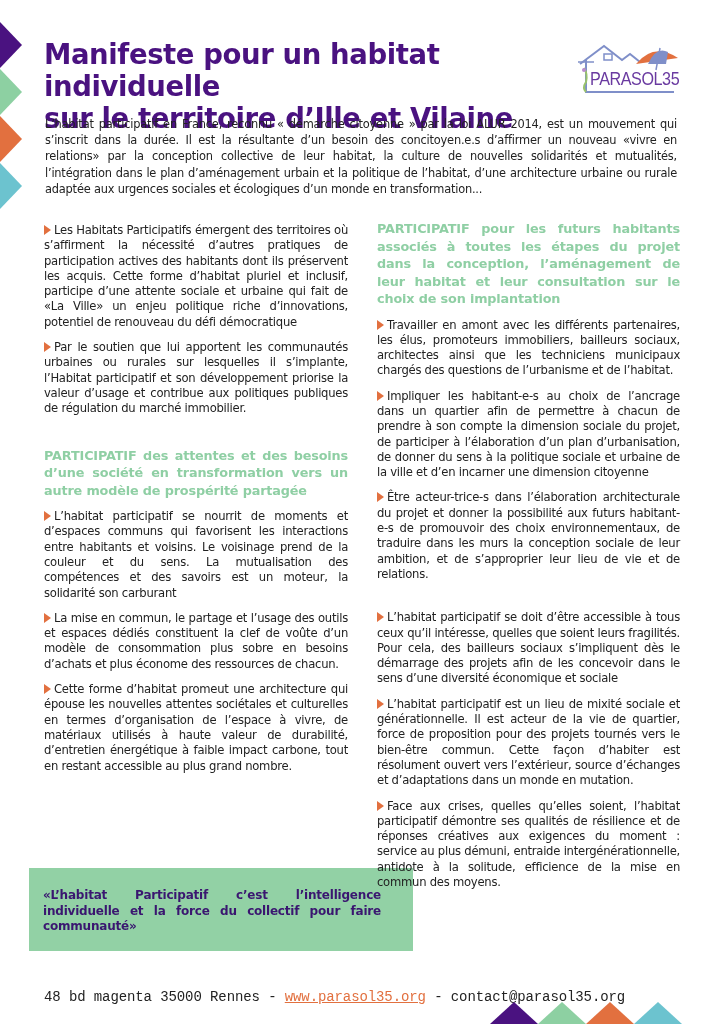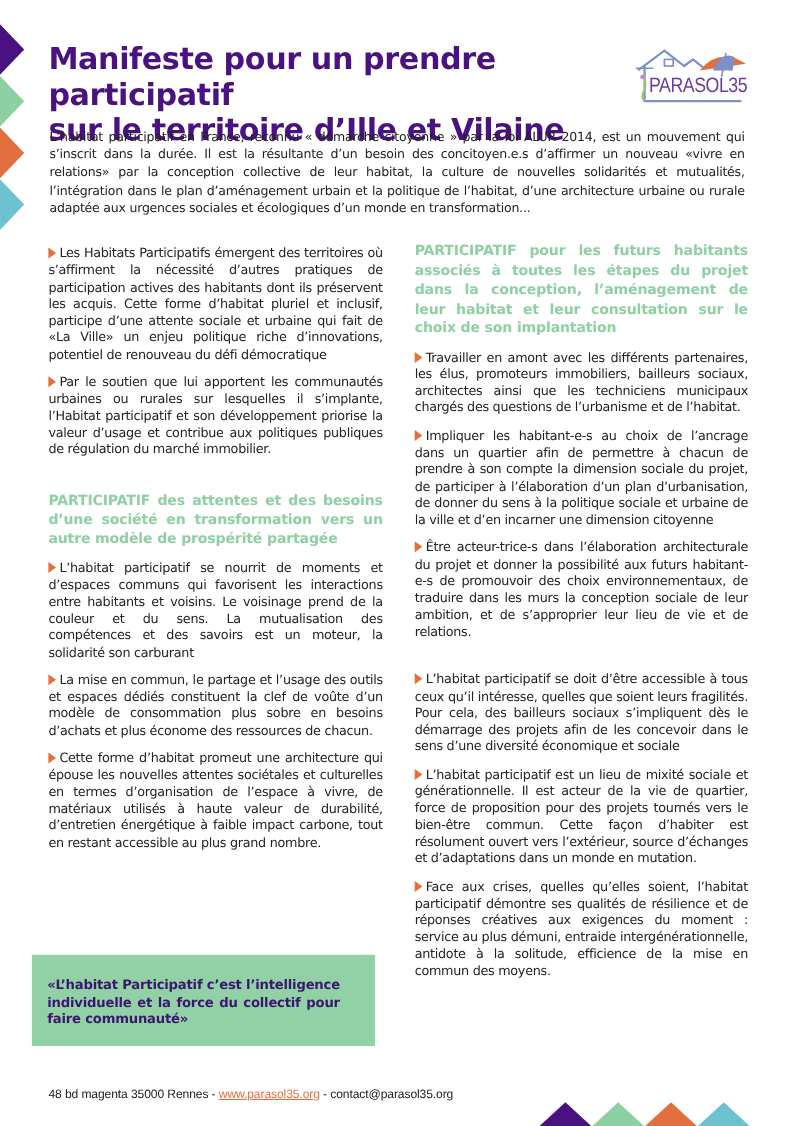--- a/index.html
+++ b/index.html
@@ -21,43 +21,43 @@
   .col-left { left: 44px; top: 223px; }
   .col-right { left: 377px; top: 220px; width: 303px; }
   .sec-head { font-weight: bold; font-size: 12.8px; line-height: 17.5px; margin: 0 0 10px 0;
               text-align: justify; letter-spacing: -0.15px; }
   .para { font-size: 11.6px; line-height: 15.3px; margin: 0 0 10px 0; text-align: justify;
           letter-spacing: -0.25px; }
   .bullet { display: inline-block; width: 0; height: 0; border-top: 5px solid transparent;
             border-bottom: 5px solid transparent; border-left: 7px solid; margin-right: 3px;
             vertical-align: -1px; }
   .gap { height: 14px; }
-  .quote-box { position: absolute; left: 29px; top: 868px; width: 312px; height: 83px;
+  .quote-box { position: absolute; left: 29px; top: 868px; width: 384px; height: 83px;
                box-sizing: border-box; padding: 20px 32px 0 14px; }
   .quote { margin: 0; font-weight: bold; font-size: 12px; line-height: 15.5px; text-align: justify;
            letter-spacing: -0.2px; }
-  .footer { position: absolute; left: 44px; top: 989px; font-family: Liberation Sans, sans-serif;
-            font-size: 11px; color: #222; letter-spacing: -0.1px; text-align: right; }
+  .footer { position: absolute; left: 44px; top: 989px; font-family: Liberation Mono, monospace;
+            font-size: 14px; color: #222; letter-spacing: -0.1px; text-align: right; }
   .footer a { text-decoration: underline; }
   .bottom-deco { position: absolute; left: 490px; top: 1002px; display: flex; }
   .bottom-deco .t { width: 0; height: 0; border-left: 24px solid transparent;
                     border-right: 24px solid transparent; border-bottom: 22px solid; margin-right: 0; }
 </style>
 </head>
 <body>
 
 <div class="side-deco">
   <div class="d" style="border-left-color:#4a1280"></div>
   <div class="d" style="border-left-color:#8dd0a2"></div>
   <div class="d" style="border-left-color:#e2703f"></div>
   <div class="d" style="border-left-color:#6cc3cf"></div>
 </div>
 
 <h1 class="title" style="color:#4a1280">
-  <span>Manifeste pour un prendre participatif</span><br>
+  <span>Manifeste pour un habitat individuelle</span><br>
   <span>sur le territoire d’Ille et Vilaine</span>
 </h1>
 
 <div class="logo">
   <svg width="112" height="60" viewBox="0 0 112 60">
     <polyline points="6,24 30,6 48,20 56,14 66,22" fill="none" stroke="#7f8fc9" stroke-width="2"></polyline>
     <polyline points="12,20 12,52 100,52" fill="none" stroke="#7f8fc9" stroke-width="2"></polyline>
     <rect x="30" y="14" width="8" height="6" fill="none" stroke="#7f8fc9" stroke-width="1.5"></rect>
     <line x1="4" y1="22" x2="20" y2="22" stroke="#7f8fc9" stroke-width="1.5"></line>
     <path d="M62,24 Q80,2 104,18 Z" fill="#e2703f"></path>

